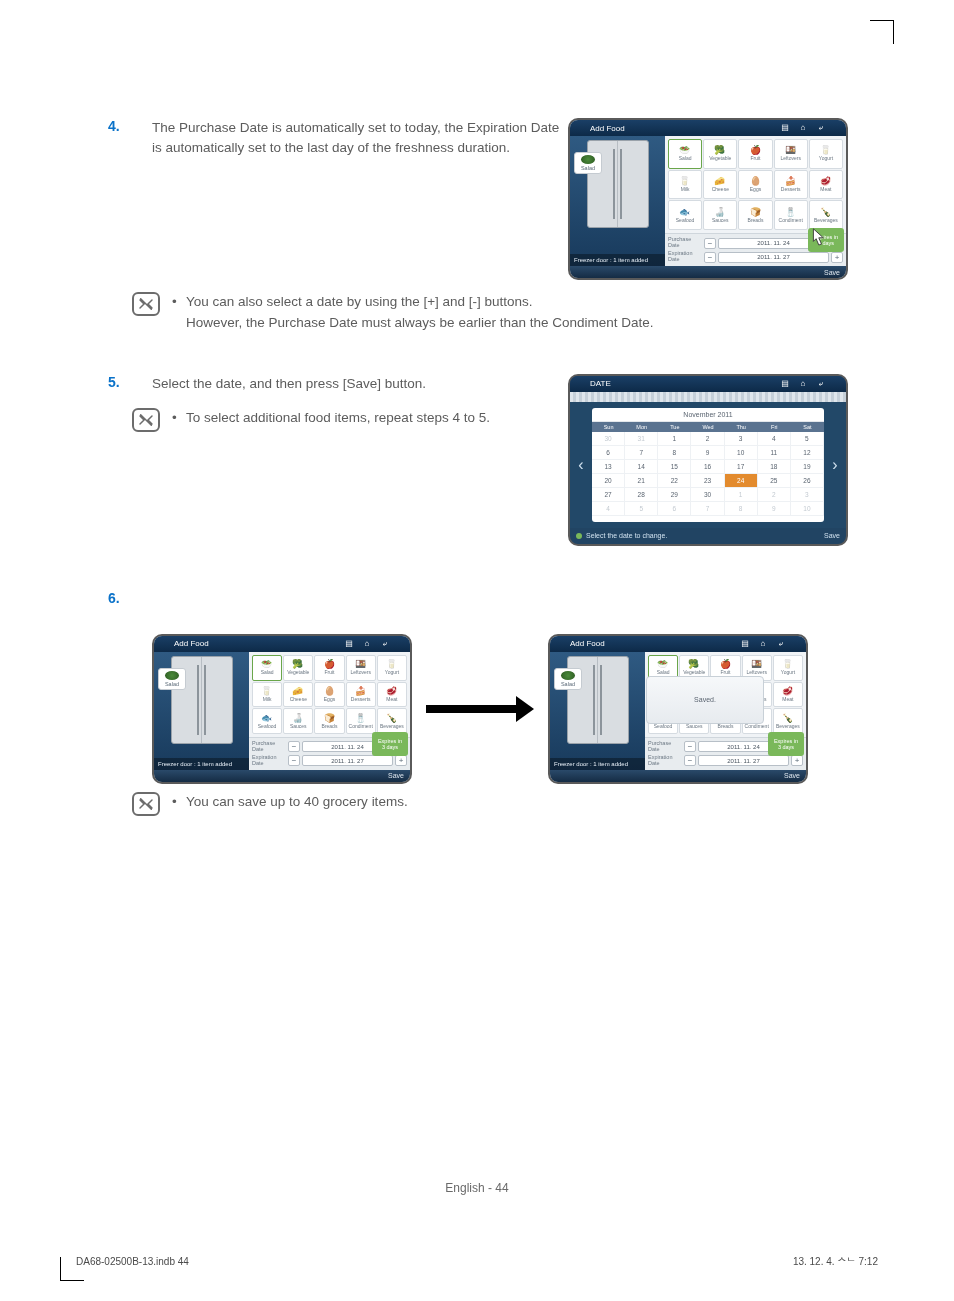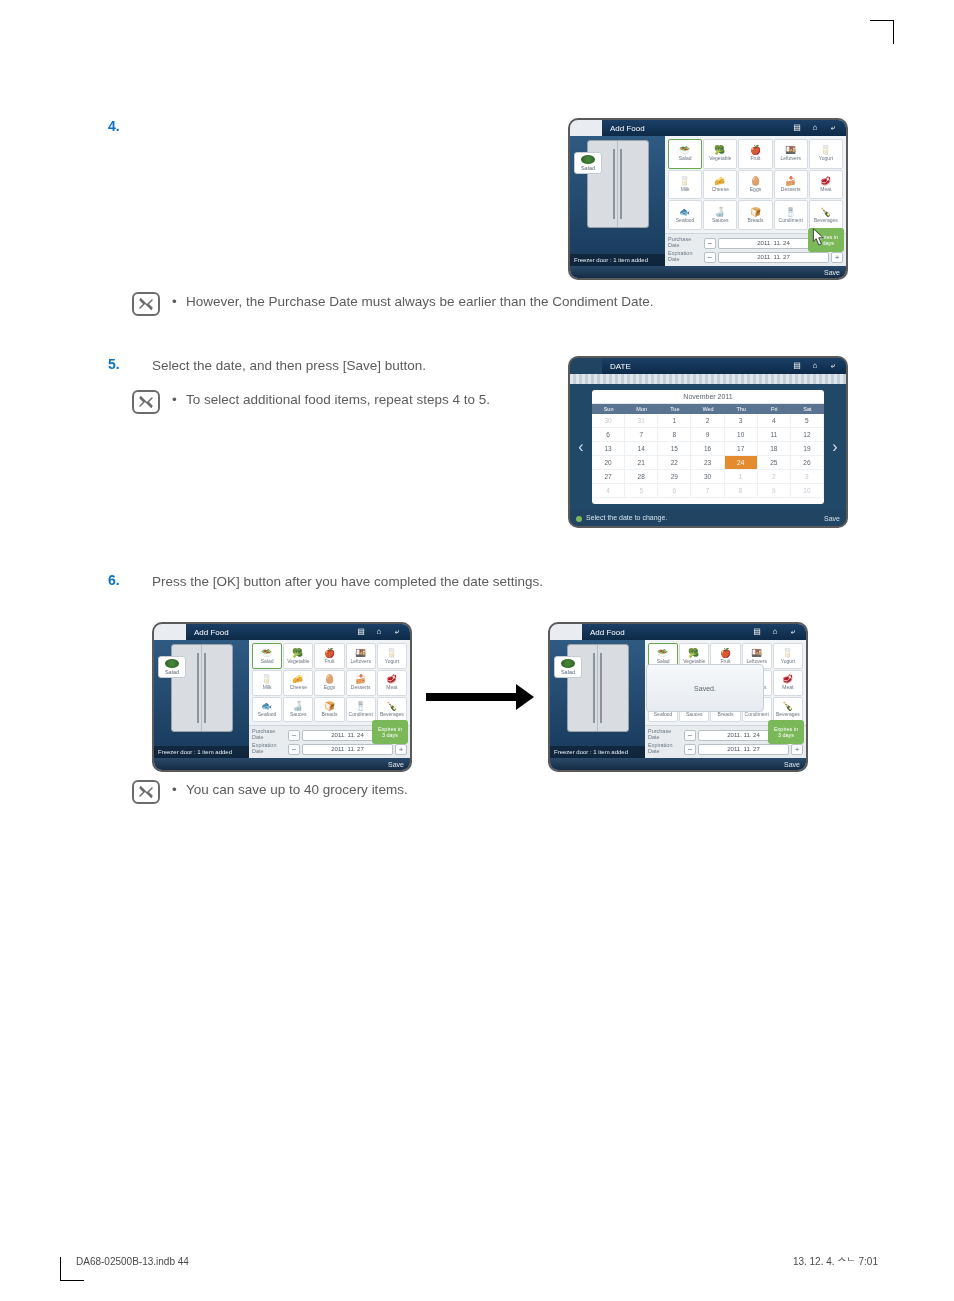--- a/index.html
+++ b/index.html
@@ -37,21 +37,21 @@
   
   .device {
     width: 280px; height: 162px; border: 2px solid #5a5a5a; border-radius: 10px;
     background: #e9edf1; overflow: hidden; position: relative; font-size: 7px;
     display: flex; flex-direction: column;
   }
   .device-small { width: 260px; height: 150px; }
   .titlebar {
     height: 16px; background: linear-gradient(#1a3f66,#0d2a48); color: #fff;
     display: flex; align-items: center; justify-content: space-between;
-    padding: 0 8px; font-size: 8px; margin-left: 32px;
+    padding: 0 20px; font-size: 8px;
   }
   .titlebar .ticons { display: flex; gap: 8px; }
   .titlebar .ticons span { display:inline-block; width:10px; text-align:center;}
   .device-body { flex: 1; display: flex; position: relative; }
   .fridge-panel {
     width: 95px; background: linear-gradient(#2f5a82,#183a5c);
     display: flex; flex-direction: column; align-items: center; padding: 4px;
     position: relative;
   }
   .fridge {
@@ -140,20 +140,21 @@
   <div class="crop-topright"></div>
   <div class="crop-botleft"></div>
 
   <div class="content">
 
     <div class="figrow">
       <div class="figleft">
         <div class="step">
           <div class="step-num">4.</div>
           <div class="step-body">
+            <p>The Purchase Date is automatically set to today, the Expiration Date is automatically set to the last day of the freshness duration.</p>
           </div>
         </div>
       </div>
 
       <div class="device">
         <div class="titlebar">
           <span>Add Food</span>
           <span class="ticons">
             <span>▤</span>
             <span>⌂</span>
@@ -271,20 +272,21 @@
     <div class="note-row">
       <div class="note-icon">
         <svg viewBox="0 0 24 24">
             <path d="M4 4 L20 20 M3 18 L9 12 L3 6 M21 6 L15 12 L21 18" stroke="#6c6c6c" stroke-width="2.2" fill="none" stroke-linecap="round"></path>
           </svg>
       </div>
       <div class="note-body">
         <div class="bullet-row">
             <span class="bullet-dot">•</span>
           <div>
+            <div>You can also select a date by using the [+] and [-] buttons.</div>
             <div>However, the Purchase Date must always be earlier than the Condiment Date.</div>
           </div>
         </div>
       </div>
     </div>
 
     <div class="figrow" style="margin-top:30px;">
       <div class="figleft">
         <div class="step" style="margin-bottom:12px;">
           <div class="step-num">5.</div>
@@ -392,21 +394,20 @@
         <div class="cal-footer">
           <span><span class="dot"></span><span>Select the date to change.</span></span>
           <span>Save</span>
         </div>
       </div>
     </div>
 
     <div class="step" style="margin-top:44px;">
       <div class="step-num">6.</div>
       <div class="step-body">
-        <p>Press the [OK] button after you have completed the date settings.</p>
       </div>
     </div>
 
     <div class="step6-figs">
 
       <div class="device device-small">
         <div class="titlebar">
           <span>Add Food</span>
           <span class="ticons">
               <span>▤</span>
@@ -647,15 +648,16 @@
       <div class="note-body">
         <div class="bullet-row">
             <span class="bullet-dot">•</span>
           <span>You can save up to 40 grocery items.</span>
         </div>
       </div>
     </div>
 
   </div>
 
+  <div class="footer-page">English - 44</div>
   <div class="indb">DA68-02500B-13.indb   44</div>
-  <div class="printtime">13. 12. 4.   ᄉᄂ 7:01</div>
+  <div class="printtime">13. 12. 4.   ᄉᄂ 7:12</div>
 </div>
 
 </body></html>

